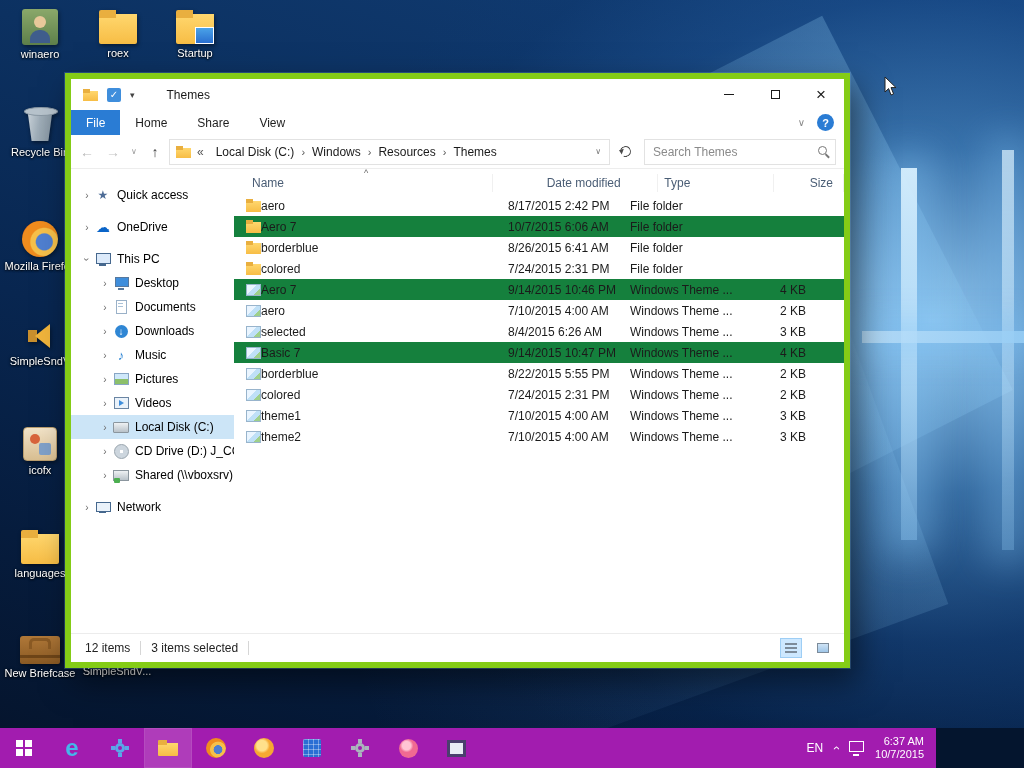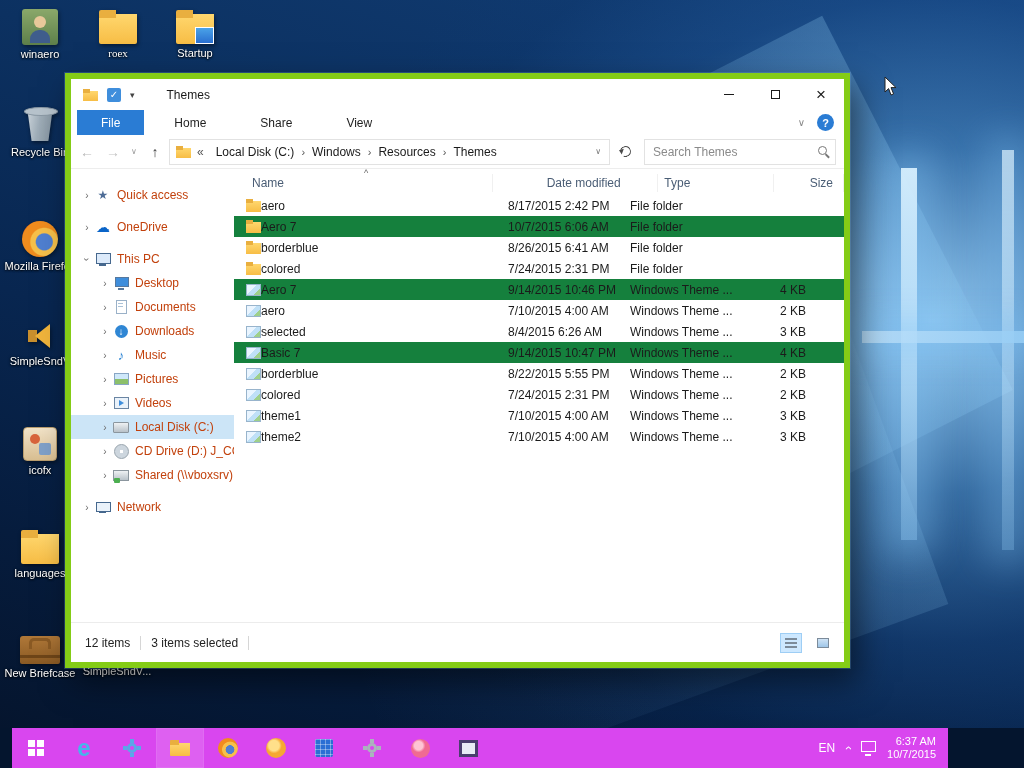--- a/index.html
+++ b/index.html
@@ -77,21 +77,21 @@
   .win-title{font-size:12px;color:#1a1a1a;margin-left:32px;}
   .winbtns{margin-left:auto;display:flex;height:100%;}
   .winbtn{width:46px;height:100%;border:none;background:transparent;display:flex;align-items:center;
     justify-content:center;padding:0;font-family:inherit;color:#1a1a1a;}
   .glyph-min{width:10px;height:1px;background:#1a1a1a;display:block;}
   .glyph-max{width:9px;height:9px;border:1px solid #1a1a1a;display:block;}
   .glyph-close::before{content:"×";font-size:17px;line-height:1;}
 
   .ribbon{height:25px;flex:none;display:flex;align-items:stretch;background:#fff;}
   .rtabs{display:flex;align-items:stretch;}
-  .rtab{display:flex;align-items:center;padding:0 24px;font-size:12px;color:#1e1e1e;margin-left:6px;}
+  .rtab{display:flex;align-items:center;padding:0 15px;font-size:12px;color:#1e1e1e;}
   .rtab.active{background:#2a7cd4;color:#fff;}
   .ribbon-right{margin-left:auto;display:flex;align-items:center;gap:12px;padding-right:10px;}
   .rib-chev{color:#888;font-size:10px;}
   .rib-chev::before{content:"∨";}
   .help{width:17px;height:17px;border-radius:50%;background:#2a7cd4;color:#fff;font-size:11px;
     font-weight:bold;display:flex;align-items:center;justify-content:center;}
   .help::before{content:"?";}
 
   .addr-row{height:34px;flex:none;display:flex;align-items:center;padding:0 8px 0 4px;gap:2px;
     background:#fff;border-bottom:1px solid #ededed;}
@@ -117,21 +117,21 @@
     border-right:4px solid #4a4a4a;transform:rotate(45deg);}
   .search-box{width:192px;height:26px;border:1px solid #e2e2e2;background:#fff;display:flex;
     align-items:center;padding:0 6px;margin-left:4px;}
   .search-box input{border:none;outline:none;flex:1;font-size:12px;color:#333;font-family:inherit;min-width:0;background:transparent;}
   .search-box input::placeholder{color:#8a8a8a;}
   .mag{width:9px;height:9px;border:1.5px solid #777;border-radius:50%;position:relative;flex:none;margin:0 2px 2px 0;}
   .mag::after{content:"";position:absolute;width:5px;height:1.5px;background:#777;transform:rotate(45deg);right:-4px;bottom:-2px;}
 
   .content{flex:1;display:flex;min-height:0;background:#fff;}
   .sidebar{width:163px;flex:none;padding-top:14px;overflow:hidden;}
-  .side-item{height:24px;display:flex;align-items:center;font-size:12px;color:#c2410c;}
+  .side-item{height:24px;display:flex;align-items:center;font-size:12px;color:#000000;}
   .side-item.gap{margin-top:8px;}
   .side-item.lvl0{padding-left:10px;}
   .side-item.lvl1{padding-left:28px;}
   .side-item.selected{background:#cce5f7;}
   .chev{width:12px;flex:none;font-size:10px;color:#6d6d6d;display:flex;justify-content:center;}
   .chev.collapsed::before{content:"›";}
   .chev.expanded::before{content:"›";display:inline-block;transform:rotate(90deg);}
   .sicon{width:16px;height:16px;margin:0 6px 0 2px;flex:none;position:relative;display:flex;
     align-items:center;justify-content:center;}
   .slabel{white-space:nowrap;overflow:hidden;}
@@ -180,31 +180,31 @@
   .cell.date{width:122px;padding-left:6px;}
   .cell.type{width:120px;padding-left:6px;}
   .cell.size{width:72px;justify-content:flex-end;padding-right:10px;}
   .fname{white-space:nowrap;overflow:hidden;}
   .icon-folder-s{width:15px;height:13px;flex:none;background:
     linear-gradient(#e9af3f,#e9af3f) 0 0/7px 4px no-repeat,
     linear-gradient(#ffd76e,#f7bd45) 0 2px/15px 11px no-repeat;}
   .icon-theme-s{width:15px;height:12px;flex:none;border:1px solid #98b4cc;
     background:linear-gradient(135deg,#eaf5ff 0 40%,#bfe0f7 40% 70%,#9fd08a 70% 100%);}
 
-  .statusbar{height:40px;flex:none;display:flex;align-items:center;font-size:12px;color:#222;
+  .statusbar{height:29px;flex:none;display:flex;align-items:center;font-size:12px;color:#222;
     padding:0 10px 0 14px;gap:10px;border-top:1px solid #ececec;background:#fff;}
   .vsep{width:1px;height:14px;background:#d6d6d6;}
   .spacer{flex:1;}
   .viewbtn{width:22px;height:20px;display:flex;align-items:center;justify-content:center;border:1px solid transparent;}
   .viewbtn.active{background:#cde8ff;border-color:#9ecef5;}
   .v-details{width:12px;height:10px;background:repeating-linear-gradient(#7c8b9a 0 2px,transparent 2px 4px);display:block;}
   .v-thumb{width:12px;height:10px;border:1px solid #7c8b9a;background:linear-gradient(#cfe3f5,#9fc6e8);display:block;}
 
   
-  .taskbar{position:absolute;left:12px;bottom:0;width:936px;height:40px;background:#d946ef;z-index:50;
+  .taskbar{position:absolute;left:0;bottom:0;width:936px;height:40px;background:#a21caf;z-index:50;
     display:flex;align-items:stretch;}
   .tb-buttons{display:flex;}
   .tb-btn{width:48px;border:none;background:transparent;display:flex;align-items:center;justify-content:center;padding:0;}
   .tb-btn.active{background:rgba(255,255,255,.14);box-shadow:inset 0 0 0 1px rgba(255,255,255,.08);}
   .ti-windows-logo{width:16px;height:16px;background:
     linear-gradient(#fff,#fff) 0 0/7px 7px no-repeat,
     linear-gradient(#fff,#fff) 9px 0/7px 7px no-repeat,
     linear-gradient(#fff,#fff) 0 9px/7px 7px no-repeat,
     linear-gradient(#fff,#fff) 9px 9px/7px 7px no-repeat;}
   .ti-edge::before{content:"e";font-size:24px;font-weight:bold;color:#45b6ea;line-height:1;}
@@ -250,21 +250,21 @@
     <div class="beam v1"></div>
     <div class="beam v2"></div>
     <div class="beam h1"></div>
   </div>
 
   <div class="desktop-icons">
       <div class="desk-icon" style="left: 2px; top: 8px;">
         <span class="dicon di-user-photo"></span>
         <span class="dlabel">winaero</span>
       </div>
-      <div class="desk-icon" style="left: 80px; top: 8px; font-family: Liberation Serif, serif;">
+      <div class="desk-icon" style="left: 80px; top: 8px;">
         <span class="dicon di-folder"></span>
         <span class="dlabel">roex</span>
       </div>
       <div class="desk-icon" style="left: 157px; top: 8px;">
         <span class="dicon di-folder-chart"></span>
         <span class="dlabel">Startup</span>
       </div>
       <div class="desk-icon" style="left: 2px; top: 105px;">
         <span class="dicon di-recycle-bin"></span>
         <span class="dlabel">Recycle Bin</span>

